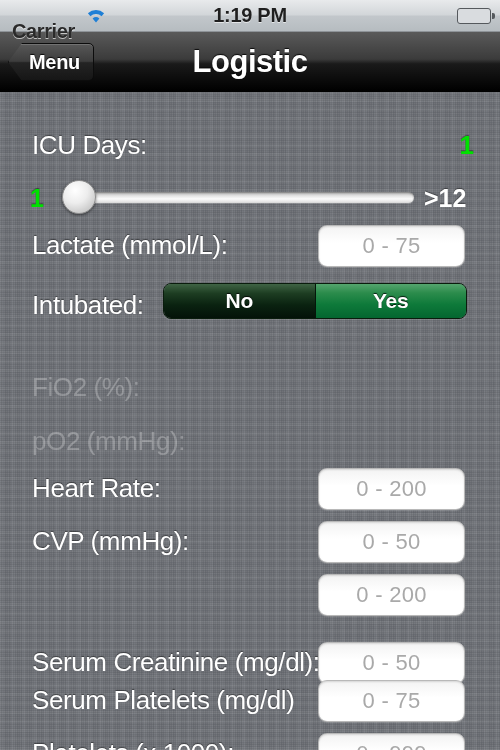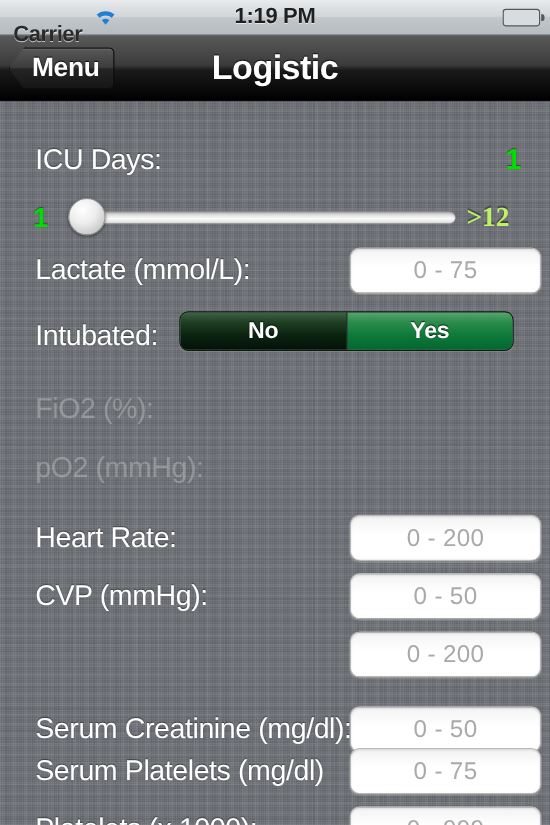--- a/index.html
+++ b/index.html
@@ -136,21 +136,21 @@
   .back-button {
     position: absolute;
     left: 8px;
     top: 11px;
     height: 38px;
     padding: 0 13px 0 20px;
     display: flex;
     align-items: center;
     justify-content: center;
     color: #ffffff;
-    font-size: 24px;
+    font-size: 20px;
     font-weight: bold;
     letter-spacing: -0.3px;
     text-shadow: 0 -1px 1px rgba(0,0,0,0.9);
     background: linear-gradient(to bottom, #585858 0%, #3d3d3d 48%, #242424 52%, #161616 100%);
     border: 1px solid #0c0c0c;
     border-radius: 5px;
     clip-path: polygon(14px 0%, 100% 0%, 100% 100%, 14px 100%, 0% 50%);
     box-shadow: inset 0 1px 0 rgba(255,255,255,0.16);
     cursor: pointer;
   }
@@ -177,27 +177,28 @@
     left: 32px;
     color: #ffffff;
     font-size: 26px;
     letter-spacing: -0.4px;
     text-shadow: 0 -1px 1px rgba(0,0,0,0.45);
     white-space: nowrap;
   }
   .label.disabled {
     color: rgba(255,255,255,0.26);
     text-shadow: none;
+    margin-top: 16px;
   }
 
   
   .field {
     position: absolute;
     left: 318px;
-    width: 174px;
+    width: 147px;
     height: 42px;
     border-radius: 9px;
     background: linear-gradient(to bottom, #f3f3f3 0%, #ffffff 42%, #ffffff 100%);
     border: 1px solid #b8b8b8;
     box-shadow: inset 0 1px 2px rgba(0,0,0,0.13), 0 1px 1px rgba(255,255,255,0.18);
     display: flex;
     align-items: center;
     justify-content: center;
     cursor: text;
   }
@@ -325,21 +326,21 @@
     <div class="back-button">Menu</div>
     <div class="nav-title">Logistic</div>
   </div>
 
   <div class="content">
 
     <div class="row" style="top:0px;height:130px;">
       <span class="label" style="top:38px;">ICU Days:</span>
       <span class="slider-value" style="color: rgb(0, 224, 0);">1</span>
       <span class="slider-min" style="color: rgb(0, 224, 0);">1</span>
-      <span class="slider-max" style="color: #bef264; font-family: Liberation Serif, serif;">&gt;12</span>
+      <span class="slider-max" style="color: #ffffff;">&gt;12</span>
       <div class="slider-wrap">
         <div class="slider-track"></div>
         <div class="slider-thumb" style="left: 0px;"></div>
       </div>
     </div>
 
     <div class="row" style="top:128px;height:52px;">
       <span class="label" style="top:10px;">Lactate (mmol/L):</span>
       <div class="field" style="top:5px;">
         <span class="field-placeholder">0 - 75</span>

